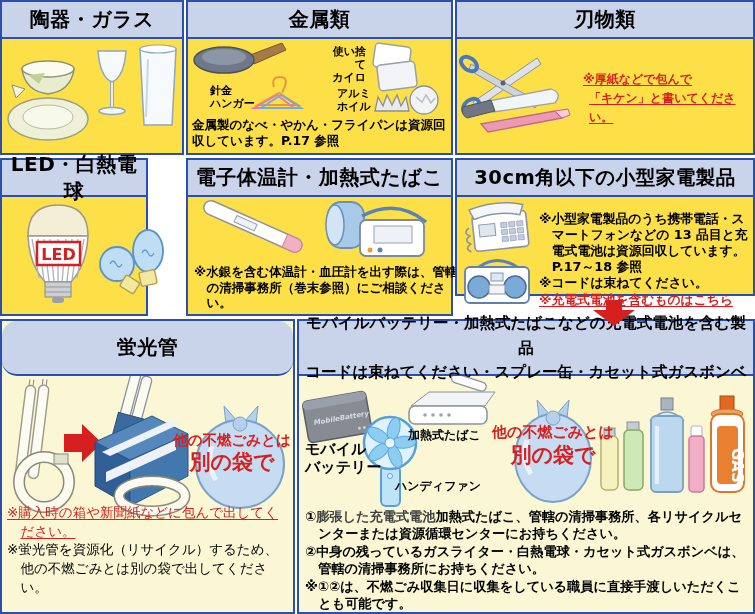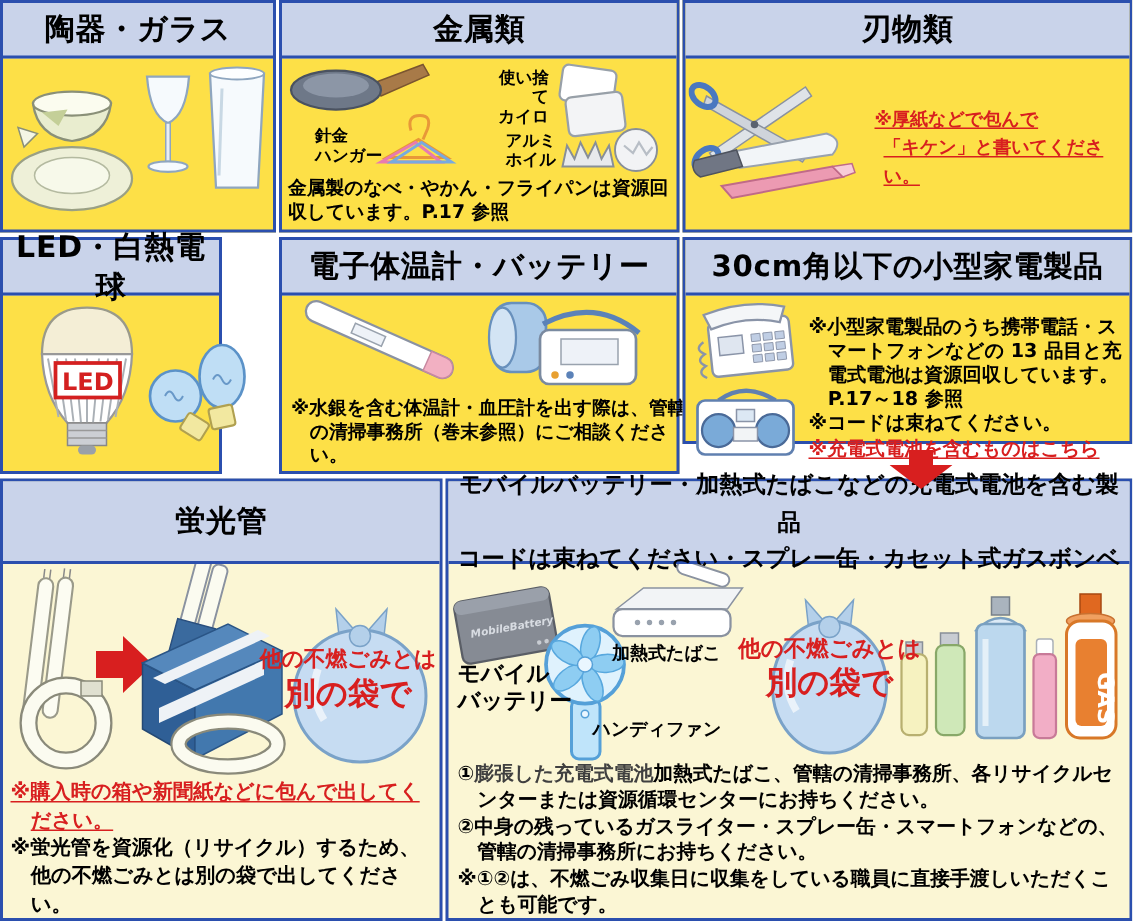--- a/index.html
+++ b/index.html
@@ -4,21 +4,21 @@
 <style>
   html,body{margin:0;padding:0;background:#ffffff;}
   body{font-family:"DejaVu Sans","Liberation Sans",sans-serif;font-weight:bold;color:#000;}
   #page{position:relative;width:755px;height:614px;background:#fff;overflow:hidden;}
   .panel{position:absolute;border:2px solid #2b4fae;background:#fde047;box-sizing:border-box;}
   .panel.yellow{background:#fbf6d4;}
   .hdr{position:absolute;left:0;top:0;right:0;background:#c9d3ea;border-bottom:2px solid #2b4fae;
        display:flex;flex-direction:column;align-items:center;justify-content:center;
        text-align:center;font-weight:bold;letter-spacing:.5px;}
   .hdr.h1{height:35px;font-size:20px;}
-  .hdr.h2{height:53px;font-size:20px;}
+  .hdr.h2{height:53px;font-size:20px;border-radius:15px;}
   .hdr.h2s{height:53px;font-size:15.5px;line-height:1.55;letter-spacing:0;}
   .abs{position:absolute;}
   .preline{white-space:pre-line;}
   .mini-label{position:absolute;font-size:11px;line-height:1.2;font-weight:bold;}
   .note{position:absolute;font-size:12.5px;line-height:1.25;font-weight:bold;}
   .hang{text-indent:-1em;padding-left:1em;}
   .red{color:#404040;}
   .redline{color:#d81f1f;text-decoration:underline;text-underline-offset:2px;}
   .bagtext{position:absolute;text-align:center;color:#d81f1f;font-weight:bold;line-height:1.25;}
   svg text{font-family:"DejaVu Sans","Liberation Sans",sans-serif;}
@@ -141,21 +141,21 @@
         <rect x="138" y="73" width="16" height="14" rx="2" transform="rotate(-12 146 80)" fill="#f2e8a0" stroke="#b0a050" stroke-width="1.4"></rect>
         <path d="M140 55 q3 -6 6 0 q3 6 6 0" fill="none" stroke="#6898c8" stroke-width="1.3"></path>
         <circle cx="115" cy="66" r="17" fill="#bfdef5" stroke="#5b92c8" stroke-width="1.8"></circle>
         <rect x="120" y="80" width="16" height="13" rx="2" transform="rotate(32 128 86)" fill="#f2e8a0" stroke="#b0a050" stroke-width="1.4"></rect>
         <path d="M108 66 q3 -6 6 0 q3 6 6 0" fill="none" stroke="#6898c8" stroke-width="1.3"></path>
       </g>
     </svg>
   </div>
 
   <div class="panel" style="left:186px;top:158px;width:267px;height:158px;">
-    <div class="hdr h1">電子体温計・バッテリー</div>
+    <div class="hdr h1">電子体温計・加熱式たばこ</div>
     <svg class="abs" style="left:4px;top:38px;" width="250" height="62" viewBox="0 0 250 62">
       <g transform="rotate(24 60 28)">
         <rect x="8" y="21" width="106" height="14" rx="7" fill="#ffffff" stroke="#8a92a2" stroke-width="1.5"></rect>
         <path d="M96 21 h11 a7 7 0 0 1 0 14 h-11 z" fill="#f2b0c2" stroke="#c888a0"></path>
         <rect x="42" y="24.5" width="22" height="7" fill="#eef2f8" stroke="#99a2ae"></rect>
       </g>
       <g>
         <rect x="136" y="4" width="36" height="46" rx="13" fill="#a9c9e8" stroke="#6890bc" stroke-width="1.8"></rect>
         <ellipse cx="143" cy="27" rx="9" ry="20" fill="#d3e4f4" stroke="#6890bc" stroke-width="1.5"></ellipse>
         <path d="M170 18 Q205 0 234 24" fill="none" stroke="#5b82b8" stroke-width="3.5"></path>
@@ -242,21 +242,21 @@
       <g>
         <polygon points="222,30 236,46 224,48" fill="#b4d0ea" stroke="#7aa2c8"></polygon>
         <polygon points="256,30 242,46 254,48" fill="#b4d0ea" stroke="#7aa2c8"></polygon>
         <circle cx="238" cy="88" r="44" fill="#c6dcf2" stroke="#7aa2c8" stroke-width="2"></circle>
         <circle cx="238" cy="48" r="7" fill="#b4d0ea" stroke="#7aa2c8"></circle>
         <path d="M210 70 q-6 18 4 34" fill="none" stroke="#eaf2fa" stroke-width="5"></path>
       </g>
     </svg>
     <div class="bagtext" style="left:168px;top:110px;width:124px;font-size:14.5px;">他の不燃ごみとは</div>
     <div class="bagtext" style="left:168px;top:128px;width:124px;font-size:21px;">別の袋で</div>
-    <div class="abs" style="left:5px;top:198px;width:283px;font-size:13.5px;line-height:1.38;font-weight:bold;">
+    <div class="abs" style="left:5px;top:182px;width:283px;font-size:13.5px;line-height:1.38;font-weight:normal;">
       <div class="hang redline">※購入時の箱や新聞紙などに包んで出してください。</div>
       <div class="hang">※蛍光管を資源化（リサイクル）するため、他の不燃ごみとは別の袋で出してください。</div>
     </div>
   </div>
 
   <div class="panel yellow" style="left:297px;top:319px;width:458px;height:295px;">
     <div class="hdr h2s">
       <div>モバイルバッテリー・加熱式たばこなどの充電式電池を含む製品</div>
       <div>コードは束ねてください・スプレー缶・カセット式ガスボンベ</div>
     </div>
@@ -320,18 +320,18 @@
       </g>
     </svg>
     <div class="mini-label preline" style="left:6px;top:119px;font-size:15px;">モバイル
 バッテリー</div>
     <div class="mini-label" style="left:109px;top:107px;font-size:12px;">加熱式たばこ</div>
     <div class="mini-label" style="left:96px;top:158px;font-size:12px;">ハンディファン</div>
     <div class="bagtext" style="left:186px;top:102px;width:136px;font-size:15px;">他の不燃ごみとは</div>
     <div class="bagtext" style="left:186px;top:121px;width:136px;font-size:21px;">別の袋で</div>
     <div class="abs" style="left:6px;top:187px;width:444px;font-size:13.2px;line-height:1.32;font-weight:bold;">
       <div class="hang"><span>①</span><span class="red">膨張した充電式電池</span><span>加熱式たばこ、管轄の清掃事務所、各リサイクルセンターまたは資源循環センターにお持ちください。</span></div>
-      <div class="hang">②中身の残っているガスライター・スプレー缶・スマートフォンなどの、管轄の清掃事務所にお持ちください。</div>
+      <div class="hang">②中身の残っているガスライター・白熱電球・カセット式ガスボンベは、管轄の清掃事務所にお持ちください。</div>
       <div class="hang">※①②は、不燃ごみ収集日に収集をしている職員に直接手渡しいただくことも可能です。</div>
     </div>
   </div>
 
 </div>
 
 </body></html>

